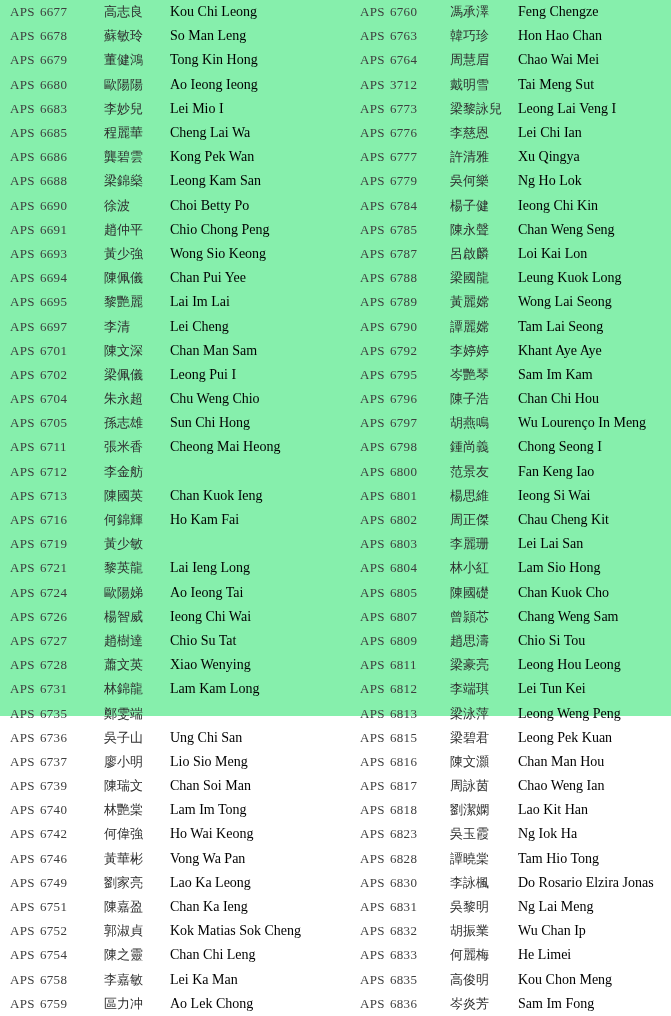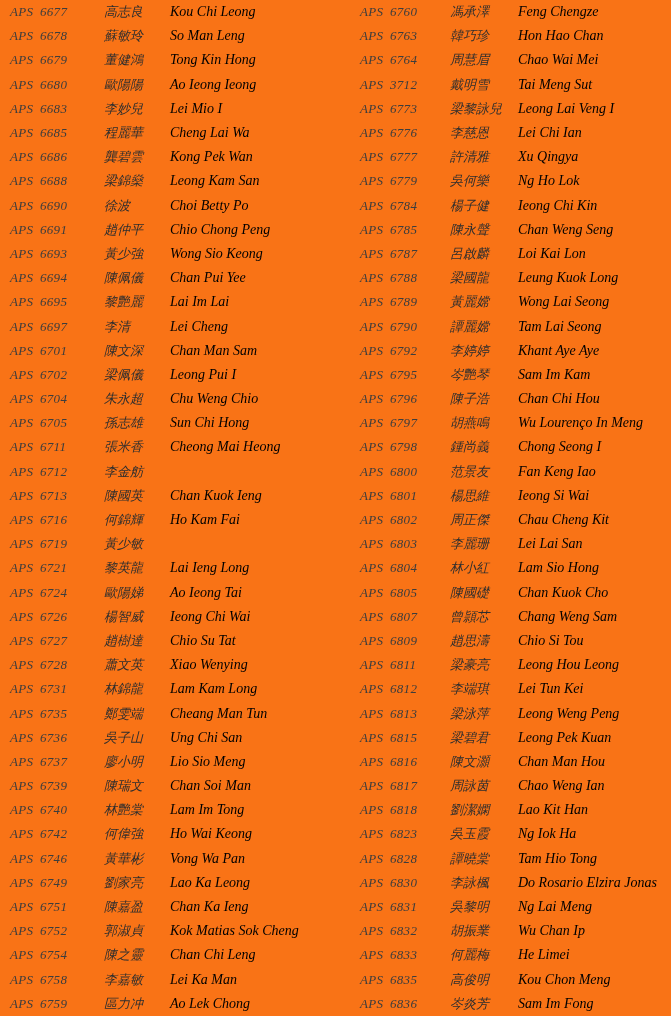--- a/index.html
+++ b/index.html
@@ -10,23 +10,22 @@
   body {
     width: 671px;
     height: 1016px;
     overflow: hidden;
     font-family: "Liberation Serif", "DejaVu Serif", serif;
     color: #000000;
   }
   .page {
     position: relative;
     width: 671px;
-    height: 1016px;
-    background: #f97316;
-    font-style: italic;
+    height: 716px;
+    background: #86efac;
   }
   .name-column {
     position: absolute;
     top: 0;
     height: 1016px;
     display: flex;
     flex-direction: column;
   }
   .name-column.left  { left: 0;     width: 355px; }
   .name-column.right { left: 355px; width: 316px; }
@@ -258,21 +257,20 @@
     <span class="cell-prefix">APS</span>
     <span class="cell-number">6731</span>
     <span class="cell-cn">林錦龍</span>
     <span class="cell-name">Lam Kam Long</span>
   </div>
 
   <div class="row">
     <span class="cell-prefix">APS</span>
     <span class="cell-number">6735</span>
     <span class="cell-cn">鄭雯端</span>
-    <span class="cell-name">Cheang Man Tun</span>
   </div>
 
   <div class="row">
     <span class="cell-prefix">APS</span>
     <span class="cell-number">6736</span>
     <span class="cell-cn">吳子山</span>
     <span class="cell-name">Ung Chi San</span>
   </div>
 
   <div class="row">

